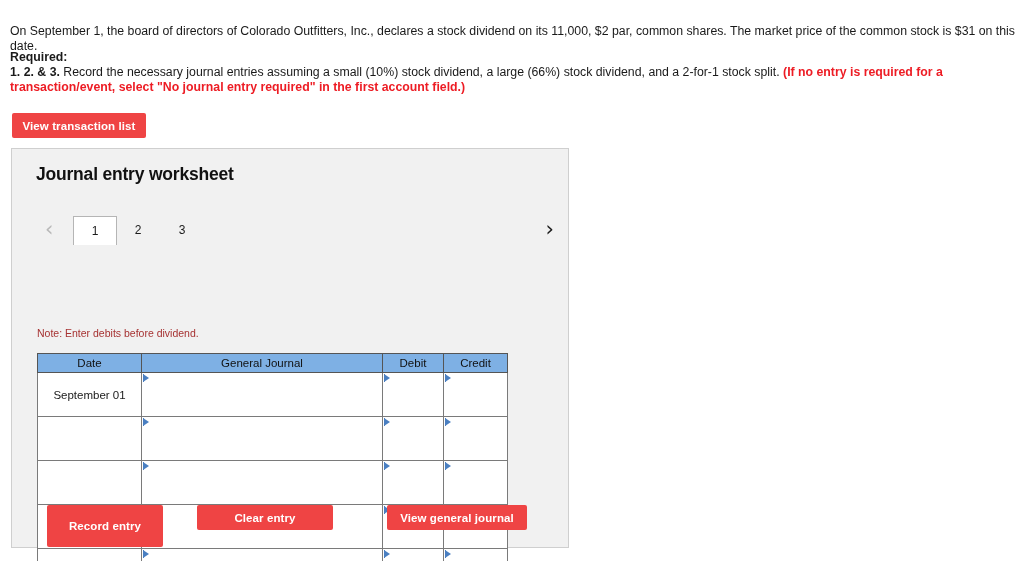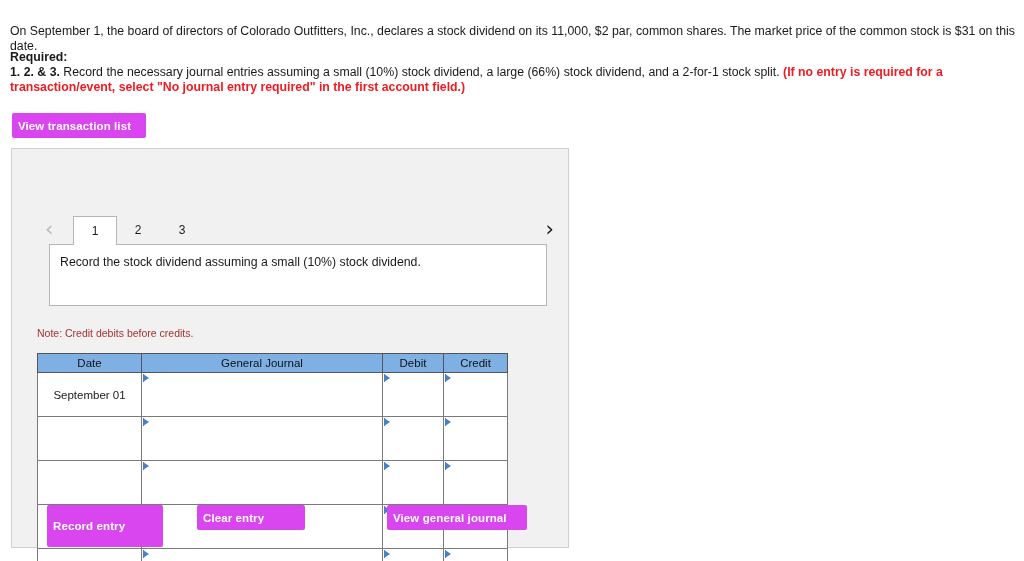--- a/index.html
+++ b/index.html
@@ -41,25 +41,25 @@
   }
   .req-num { font-weight: bold; }
   .red-bold {
     color: #ed1c24;
     font-weight: bold;
   }
 
   
   .btn {
     display: inline-block;
-    background: #d946ef;
+    background: #ef4444;
     color: #ffffff;
     font-weight: bold;
     font-size: 11.5px;
-    text-align: left;
+    text-align: center;
     border: none;
     border-radius: 2px;
     cursor: pointer;
     font-family: "Liberation Sans", sans-serif;
     letter-spacing: 0.1px;
   }
   .btn-transaction-list {
     position: absolute;
     left: 12px;
     top: 113px;
@@ -233,21 +233,21 @@
     left: 35px;
     top: 356px;
     width: 116px;
     height: 42px;
     line-height: 25px;
   }
   .btn-clear {
     position: absolute;
     left: 185px;
     top: 356px;
-    width: 108px;
+    width: 136px;
     height: 25px;
     line-height: 25px;
   }
   .btn-viewjournal {
     position: absolute;
     left: 375px;
     top: 356px;
     width: 140px;
     height: 25px;
     line-height: 25px;
@@ -260,34 +260,32 @@
 
 <div class="required-block">
   <span class="required-label">Required:</span>
   <span class="req-num">1. 2. &amp; 3.</span><span> Record the necessary journal entries assuming a small (10%) stock dividend, a large (66%) stock dividend, and a 2-for-1 stock split. </span><span class="red-bold">(If no entry is required for a transaction/event, select "No journal entry required" in the first account field.)</span>
 </div>
 
 <button class="btn btn-transaction-list">View transaction list</button>
 
 <div class="worksheet">
 
+  <div class="ws-title">Journal entry worksheet</div>
 
   <div class="tabbar">
     <span class="chev chev-left">‹</span>
     <div class="tab tab-1 active">1</div>
     <div class="tab tab-2">2</div>
     <div class="tab tab-3">3</div>
     <span class="chev chev-right">›</span>
   </div>
 
-  <div class="prompt-box">
-    <div class="prompt-text">Record the stock dividend assuming a small (10%) stock dividend.</div>
-  </div>
-
-  <div class="note">Note: Credit debits before credits.</div>
+
+  <div class="note">Note: Enter debits before dividend.</div>
 
   <table class="jtable">
     <colgroup>
       <col class="col-date">
       <col class="col-gj">
       <col class="col-debit">
       <col class="col-credit">
     </colgroup>
     <thead>
       <tr>

